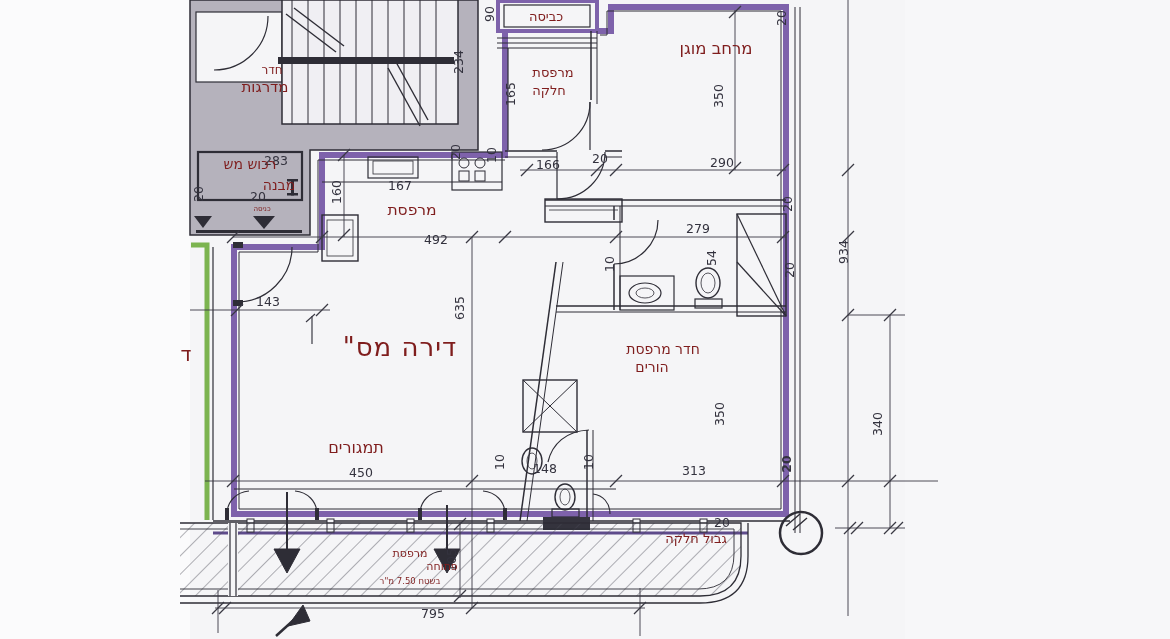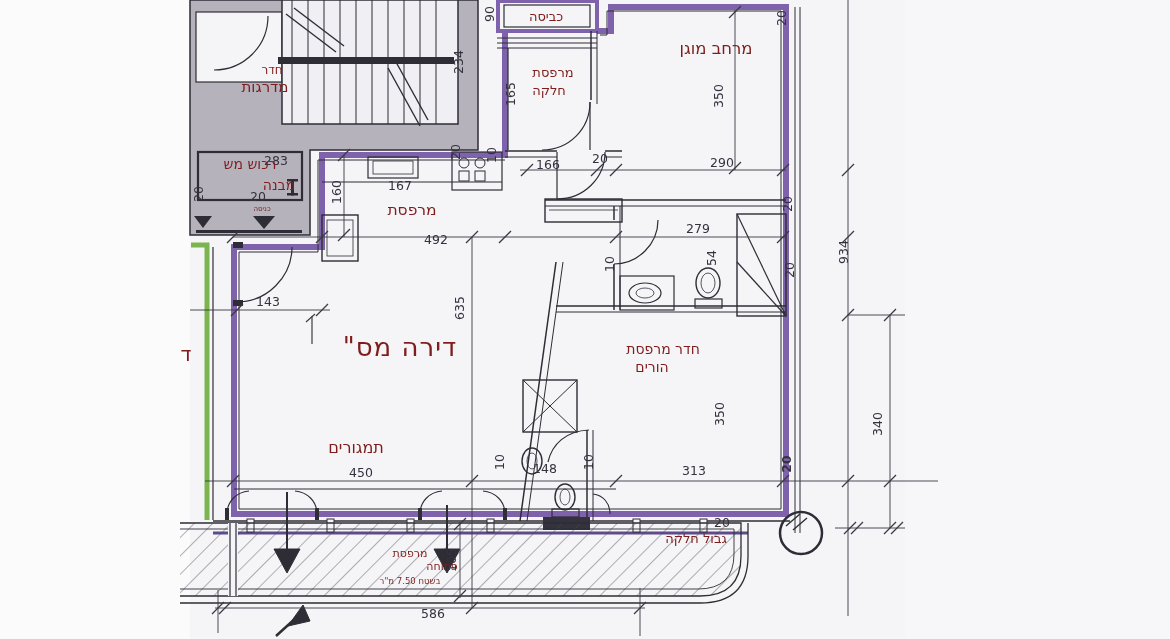--- a/index.html
+++ b/index.html
@@ -313,15 +313,15 @@
       <span class="dim rot" style="left: 719px; top: 414px;">350</span>
       <span class="dim rot" style="left: 877px; top: 424px;">340</span>
       <span class="dim" style="left: 694px; top: 470px;">313</span>
       <span class="dim" style="left: 353px; top: 472px; margin-left: 8px;">450</span>
       <span class="dim rot" style="left: 499px; top: 462px;">10</span>
       <span class="dim" style="left: 545px; top: 468px; text-align: center;">148</span>
       <span class="dim rot" style="left: 588px; top: 462px;">10</span>
       <span class="dim rot bold" style="left: 786px; top: 464px;">20</span>
       <span class="dim" style="left: 722px; top: 522px;">20</span>
       <span class="dim rot" style="left: 451px; top: 560px;">105</span>
-      <span class="dim" style="left: 433px; top: 613px;">586</span>
+      <span class="dim" style="left: 433px; top: 613px;">795</span>
     </div>
 </div>
 
 </body></html>

